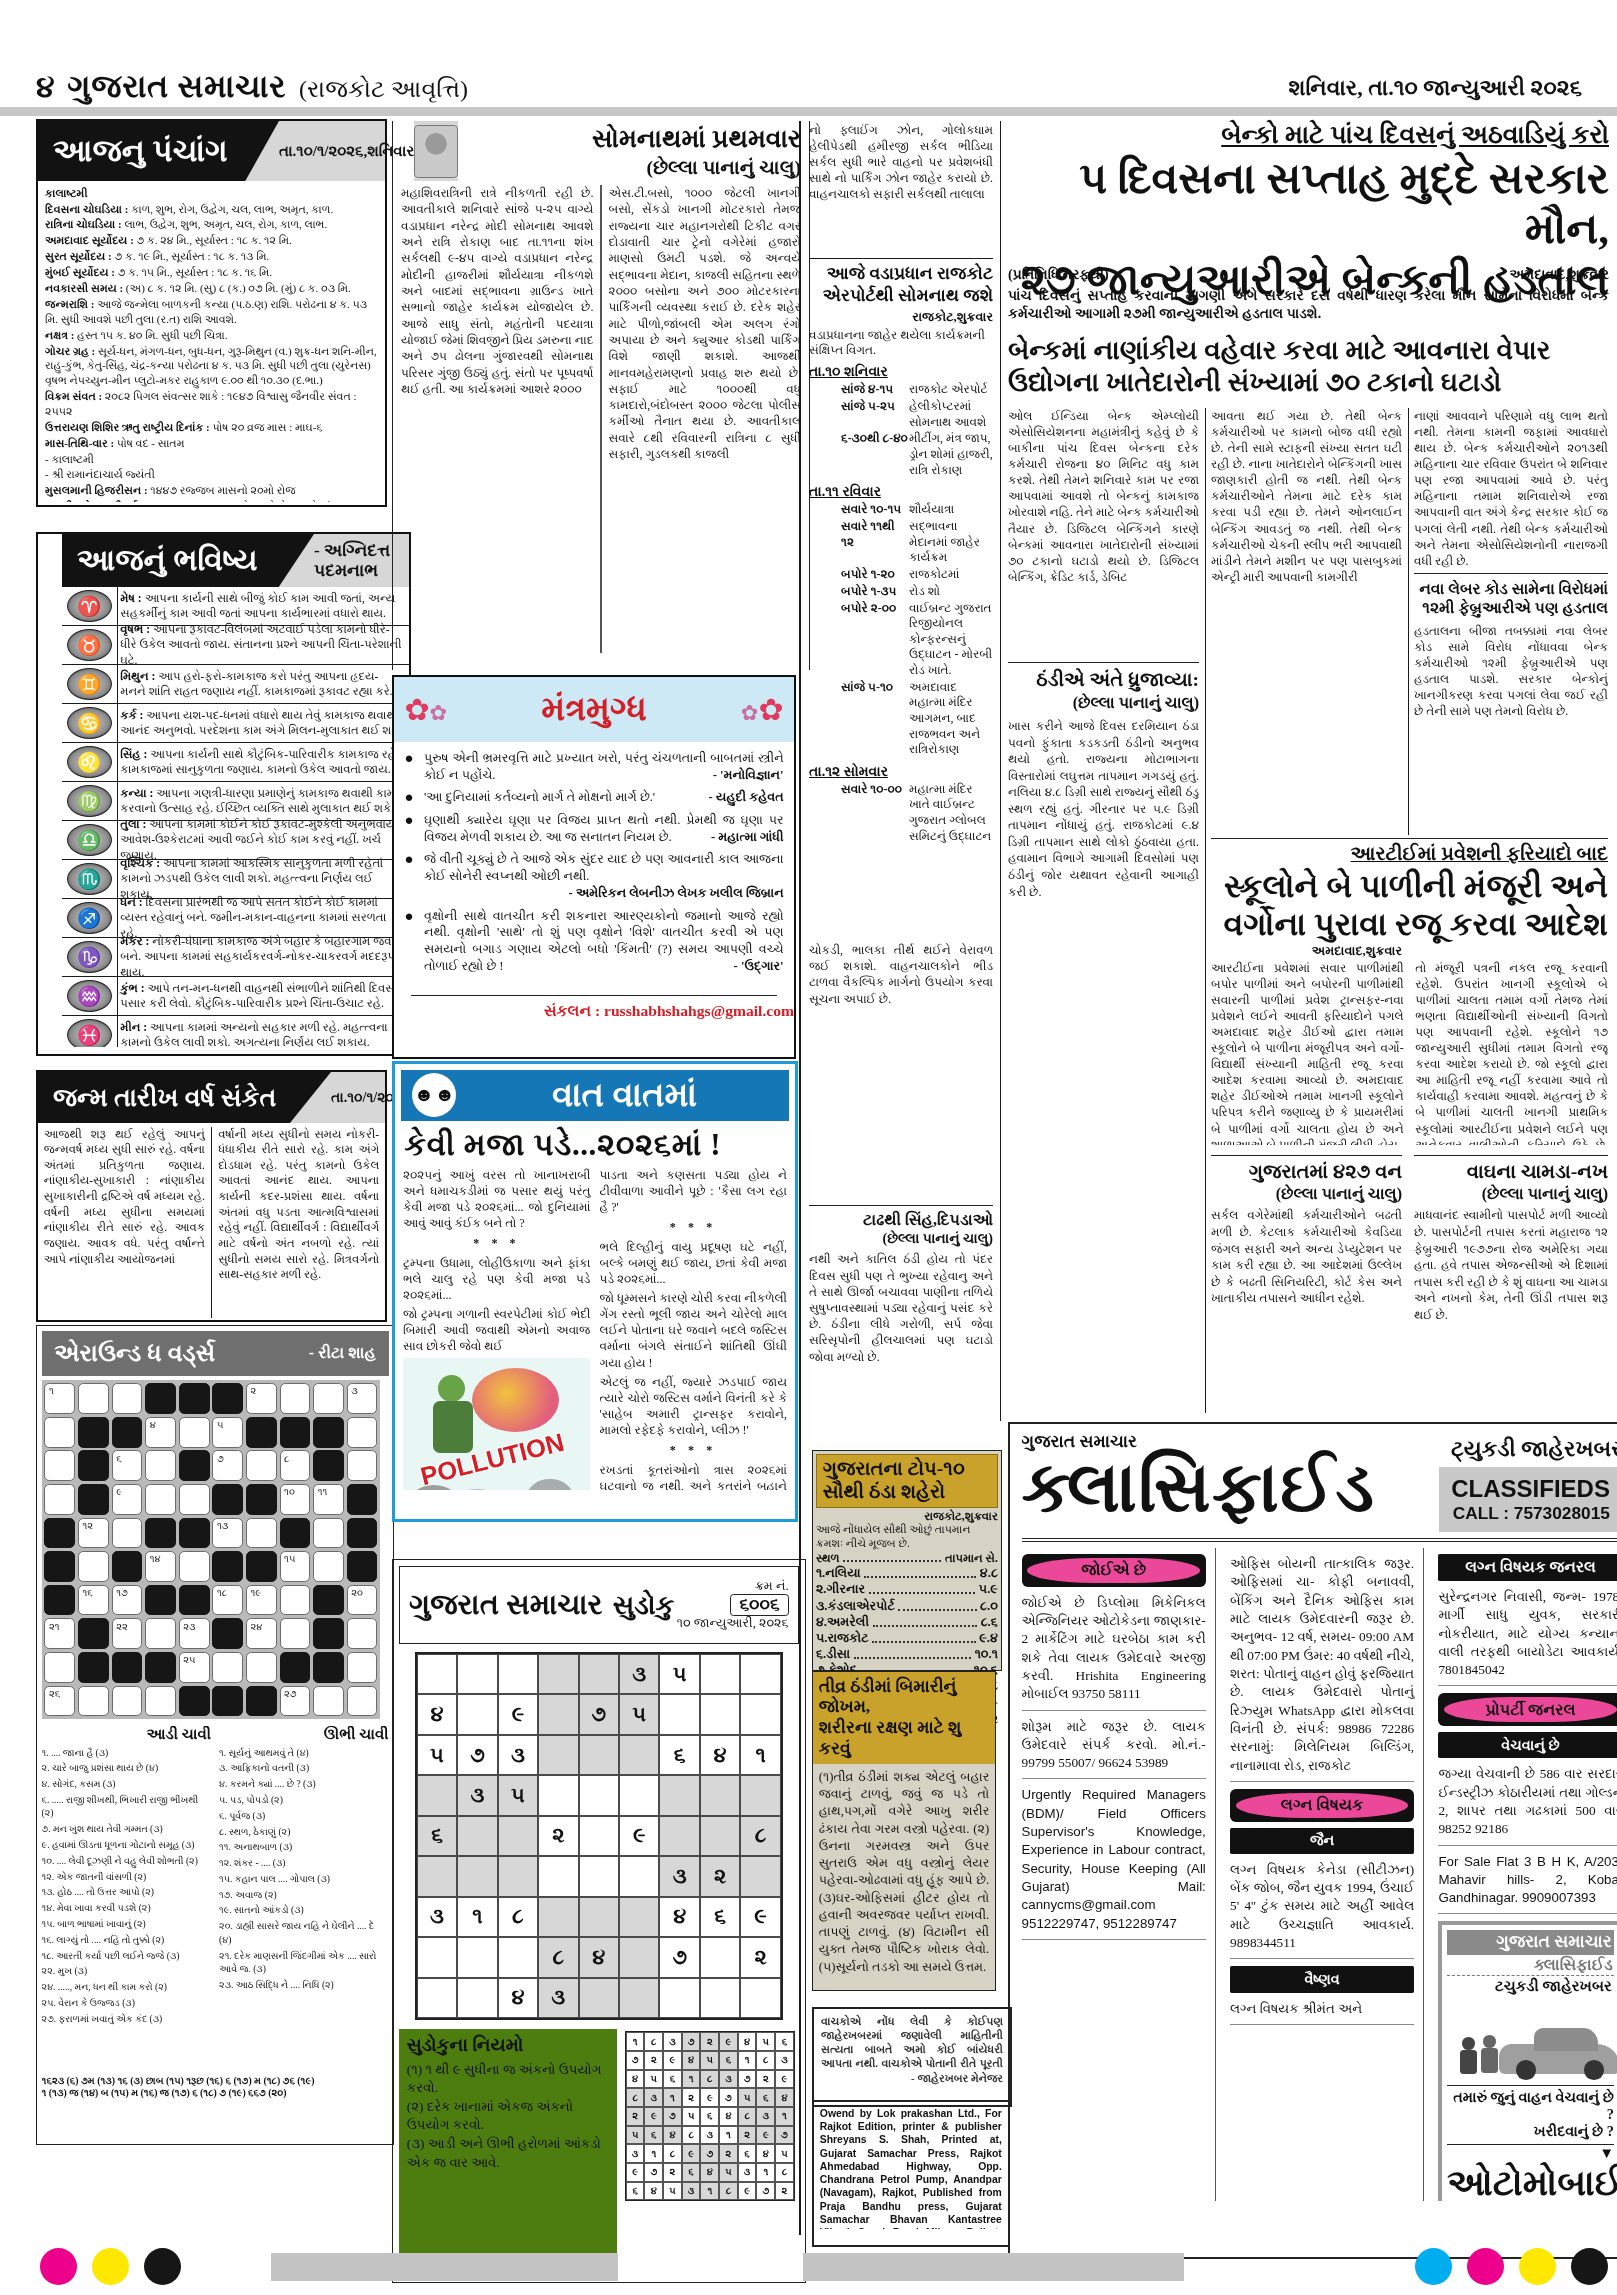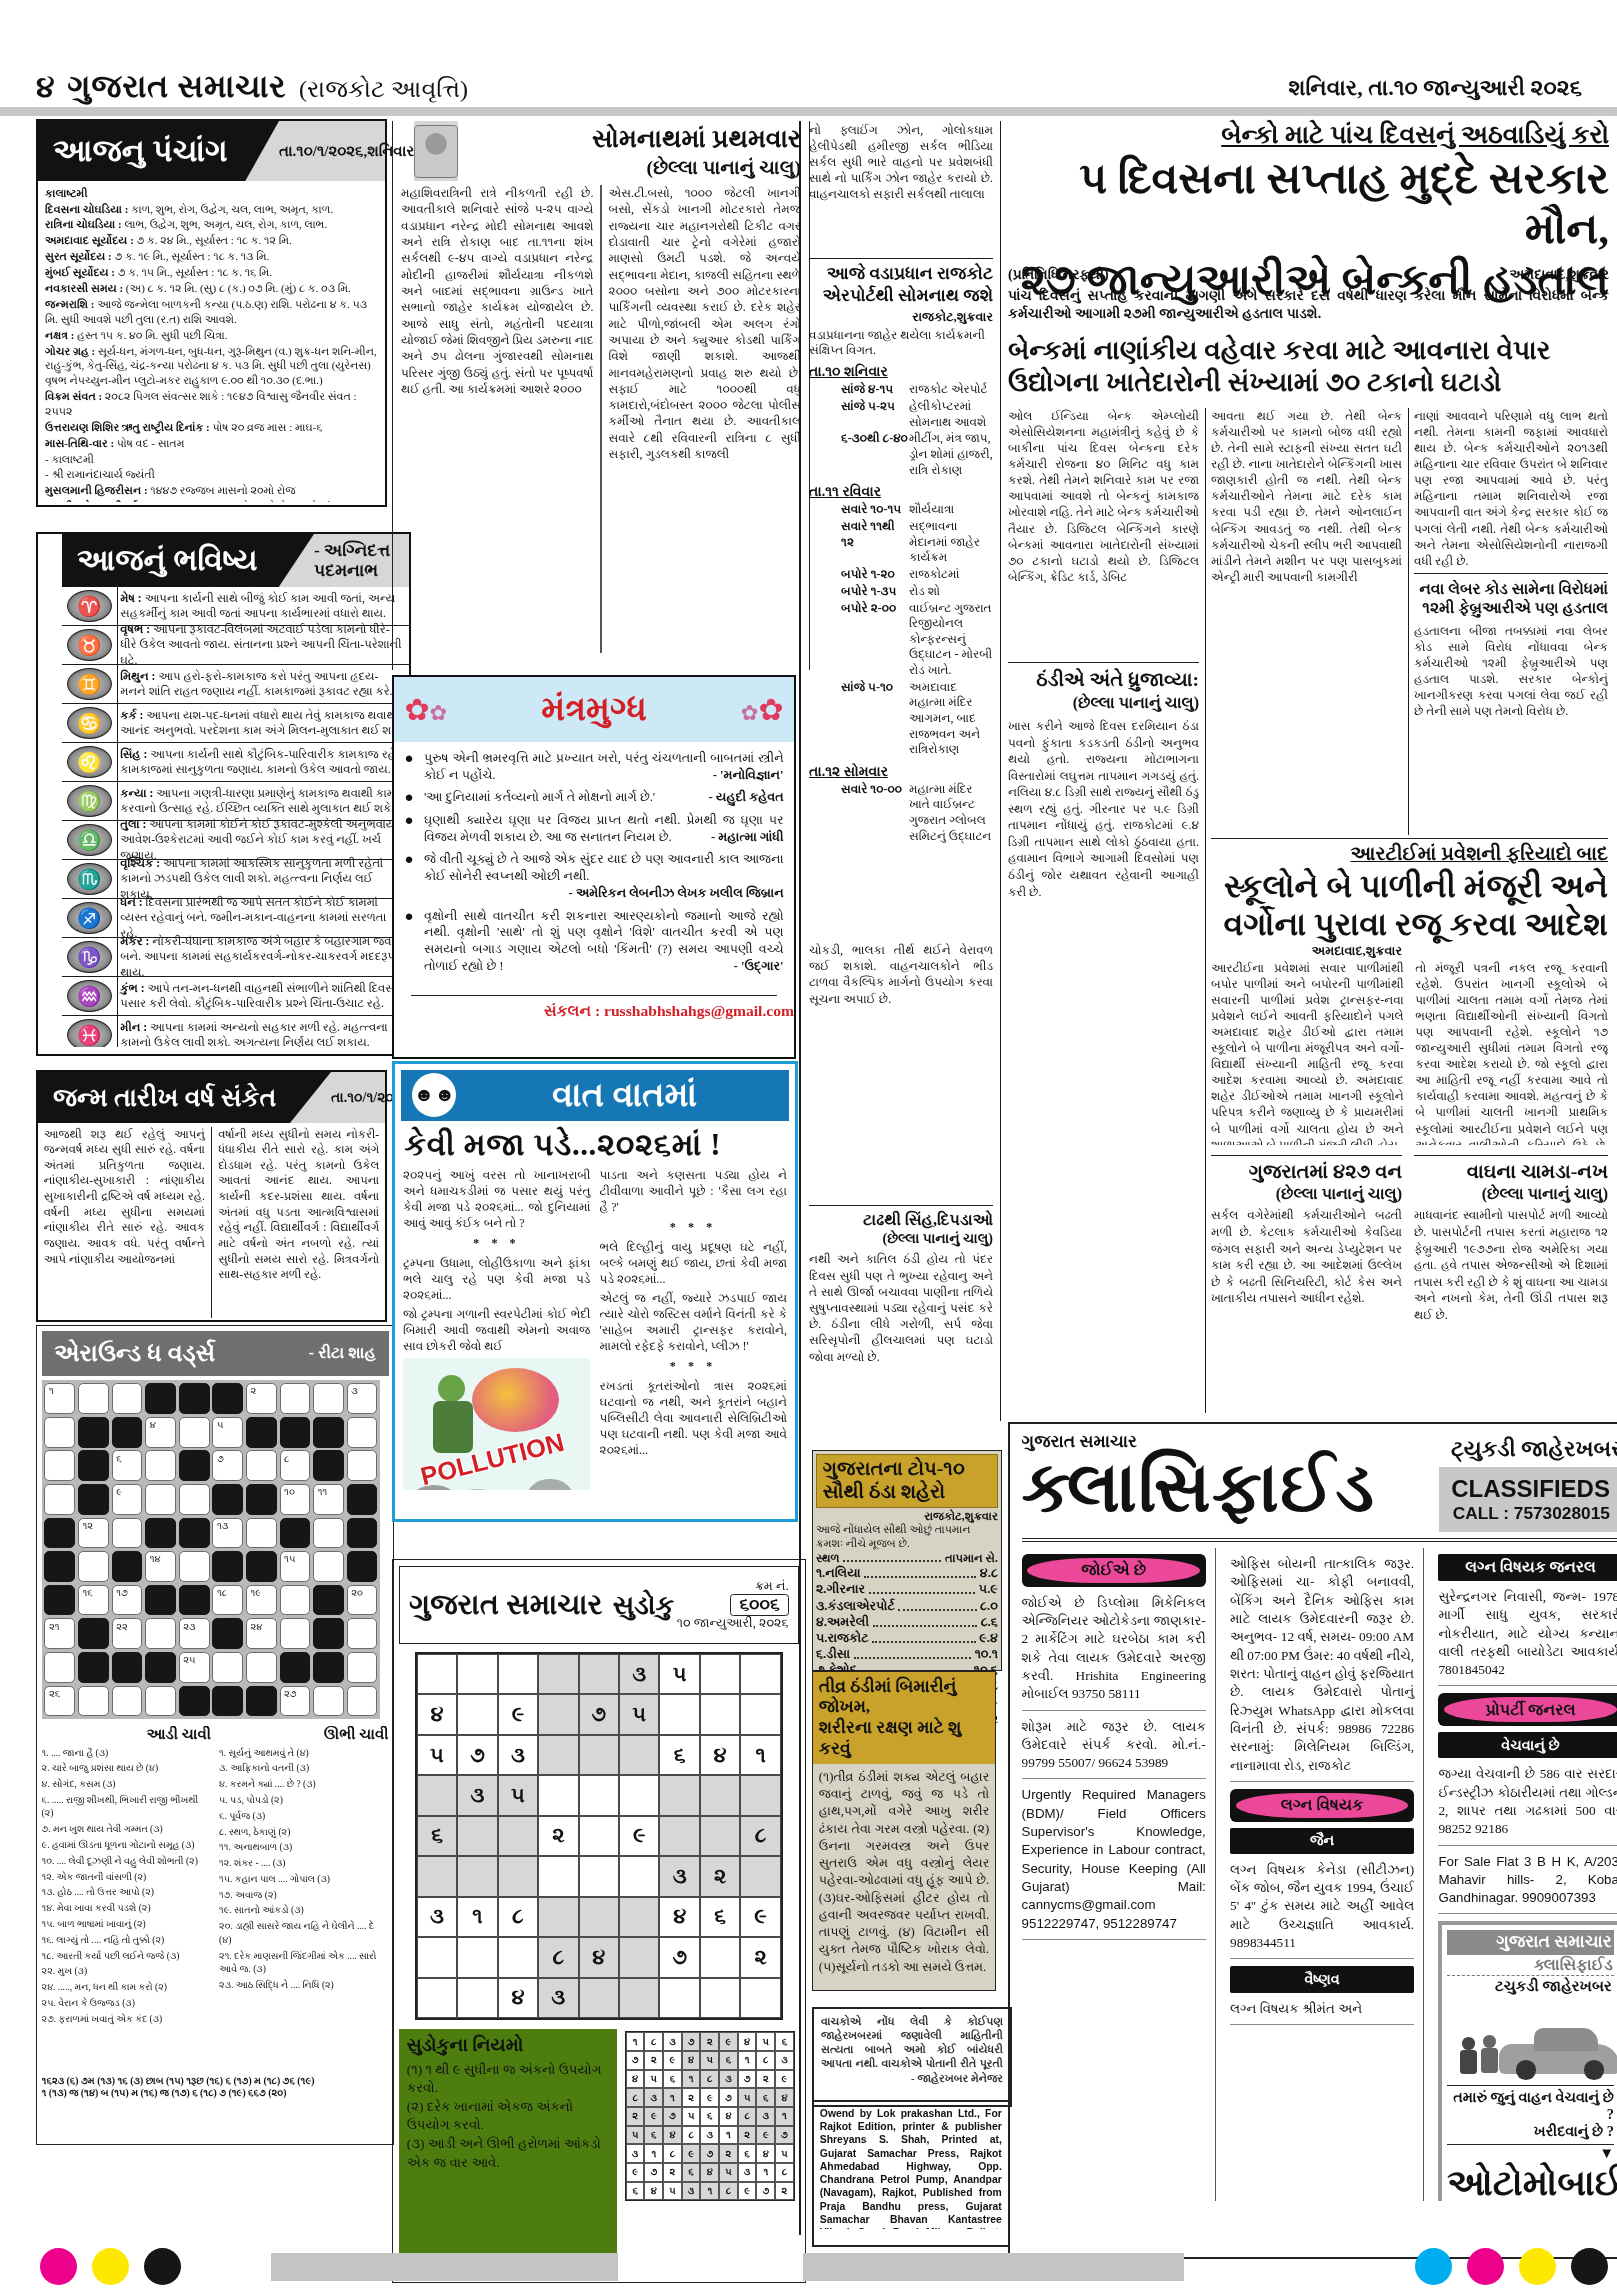--- a/index.html
+++ b/index.html
@@ -480,20 +480,21 @@
           <div class="b en" style="position:absolute;left:16px;top:87px;font-size:25.4px;color:#d31f26;transform:rotate(-14deg);text-shadow:1.2px 1.2px 0 #fff,-1.2px -1.2px 0 #fff;">POLLUTION</div>
 
         </div>
 
       </div>
       <div style="flex:1;">
         <div id="vv-c2">
             <div class="j" style="font-size: 12px; line-height: 1.34; margin-bottom: 3.5px;">પાડતા અને કણસતા પડ્યા હોય ને ટીવીવાળા આવીને પૂછે : 'કૈસા લગ રહા હૈ ?'</div>
             <div class="stars" style="font-size: 12px; line-height: 1.34; margin-bottom: 3.5px;">* * *</div>
             <div class="j" style="font-size: 12px; line-height: 1.34; margin-bottom: 3.5px;">ભલે દિલ્હીનું વાયુ પ્રદૂષણ ઘટે નહીં, બલ્કે બમણું થઈ જાય, છતાં કેવી મજા પડે ૨૦૨૬માં...</div>
+            <div class="j" style="font-size: 12px; line-height: 1.34; margin-bottom: 3.5px;">જો ધૂમ્મસને કારણે ચોરી કરવા નીકળેલી ગેંગ રસ્તો ભૂલી જાય અને ચોરેલો માલ લઈને પોતાના ઘરે જવાને બદલે જસ્ટિસ વર્માના બંગલે સંતાઈને શાંતિથી ઊંઘી ગયા હોય !</div>
             <div class="j" style="font-size: 12px; line-height: 1.34; margin-bottom: 3.5px;">એટલું જ નહીં, જ્યારે ઝડપાઈ જાય ત્યારે ચોરો જસ્ટિસ વર્માને વિનંતી કરે કે 'સાહેબ અમારી ટ્રાન્સફર કરાવોને, મામલો રફેદફે કરાવોને, પ્લીઝ !'</div>
             <div class="stars" style="font-size: 12px; line-height: 1.34; margin-bottom: 3.5px;">* * *</div>
             <div class="j" style="font-size: 12px; line-height: 1.34; margin-bottom: 3.5px;">રખડતાં કૂતરાંઓનો ત્રાસ ૨૦૨૬માં ઘટવાનો જ નથી, અને કૂતરાંને બહાને પબ્લિસીટી લેવા આવનારી સેલિબ્રિટીઓ પણ ઘટવાની નથી. પણ કેવી મજા આવે ૨૦૨૬માં...</div>
           </div>
 
       </div>
     </div>
   </div>
 
   <div class="abs" style="left:392px;top:1523px;width:400px;height:710px;border:1.7px solid #222;padding:5.8px;margin-top:36px;">

